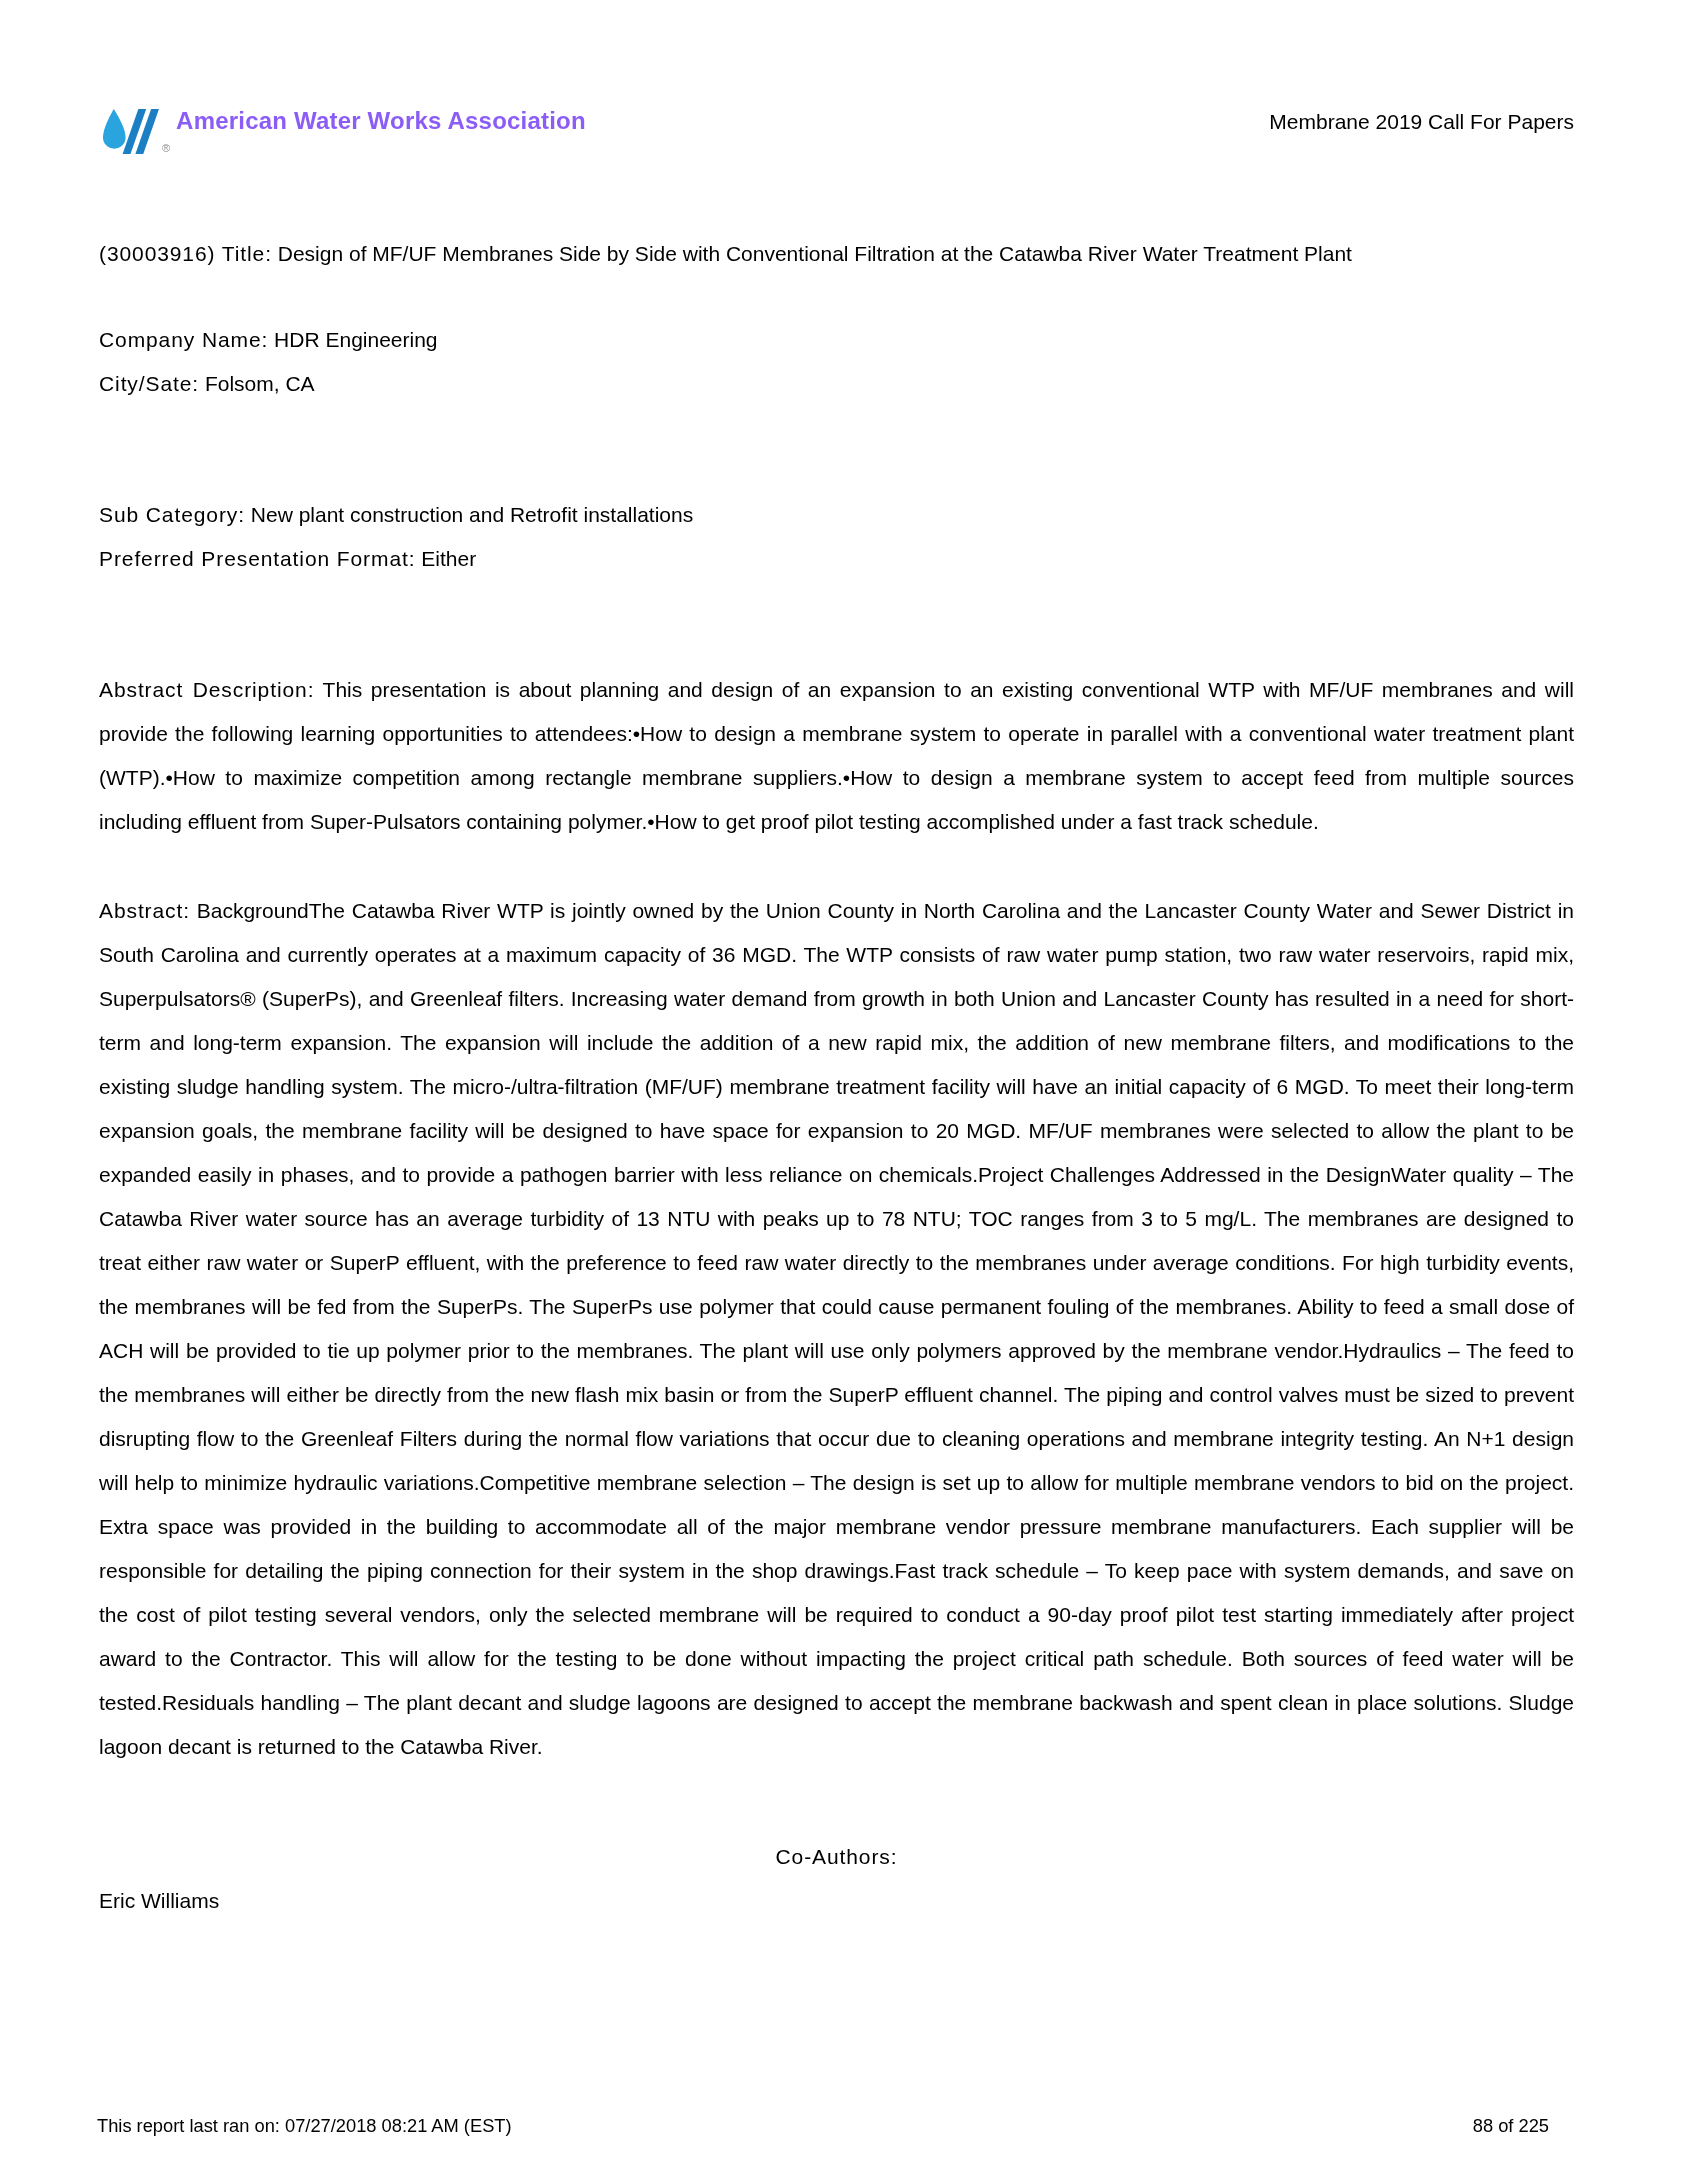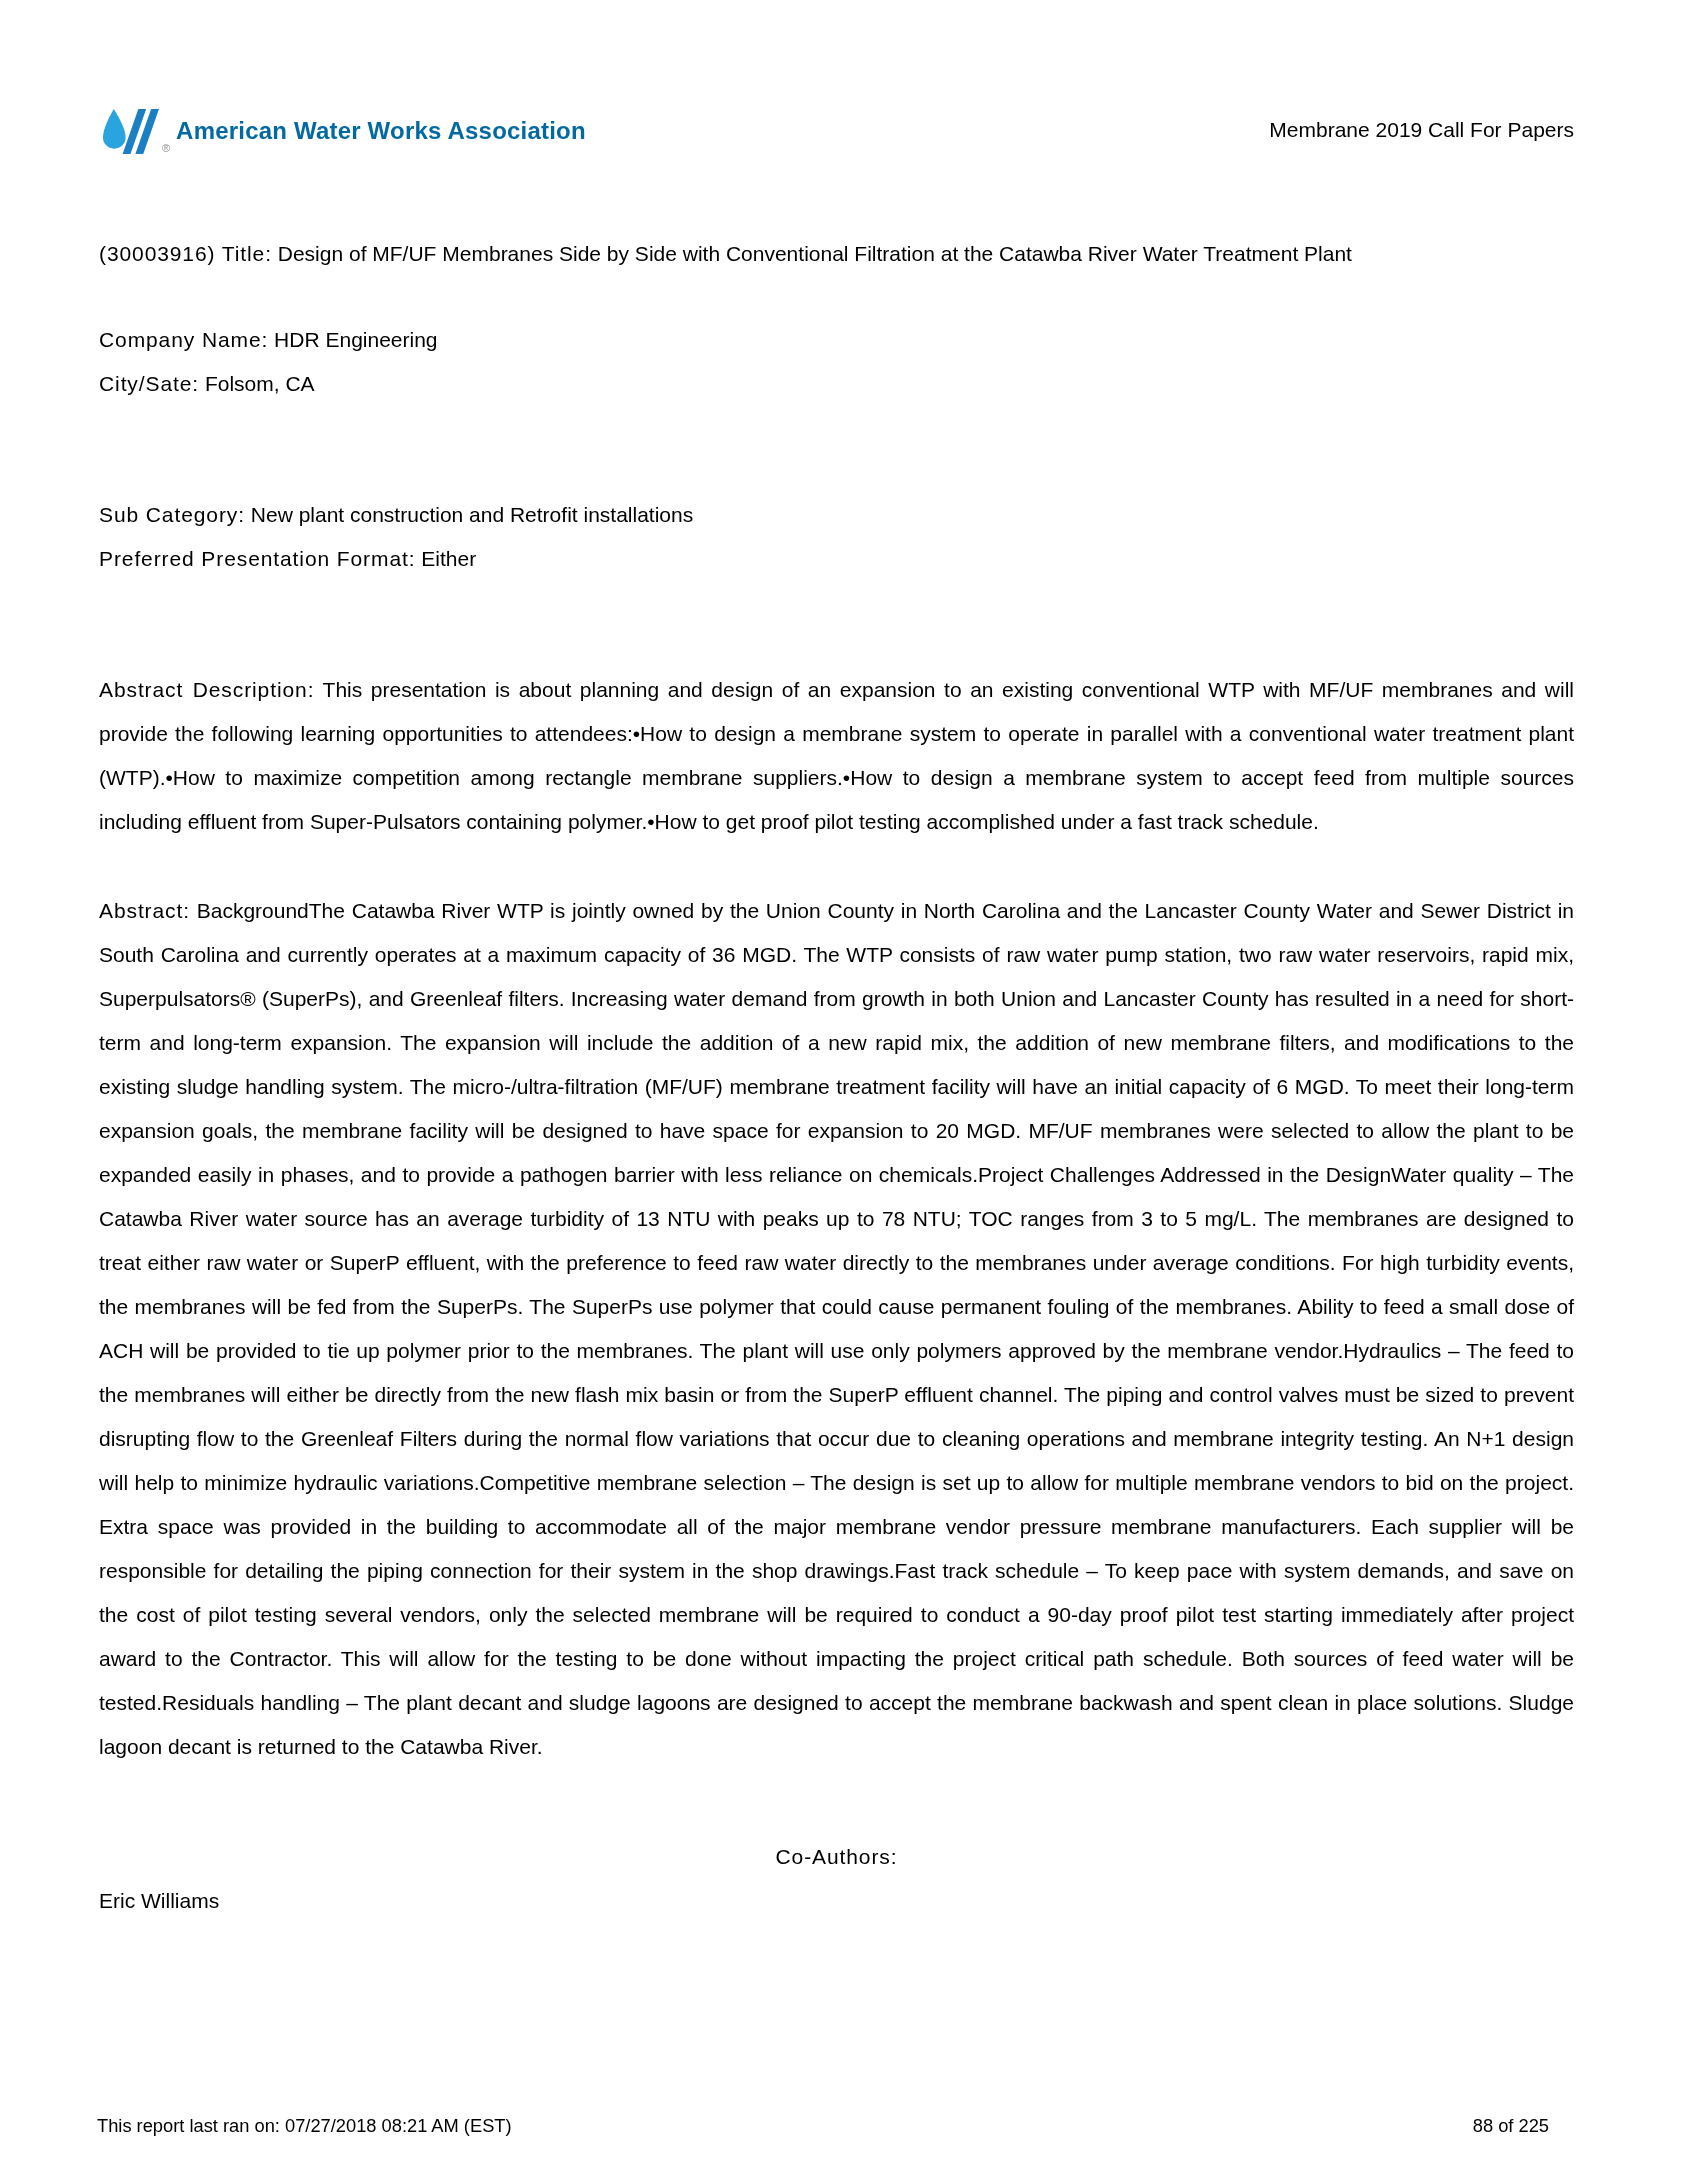--- a/index.html
+++ b/index.html
@@ -34,29 +34,29 @@
   .logo-mark { position: relative; width: 61px; height: 55px; }
   .logo-reg {
     font-size: 11px;
     color: #8a8b8e;
     align-self: flex-end;
     margin: 0 2px 4px -2px;
   }
   .logo-text {
     font-size: 24px;
     font-weight: bold;
-    color: #0369a1;
+    color: #8b5cf6;
     letter-spacing: 0.2px;
     line-height: 26px;
-    margin-bottom: 14px;
+    margin-bottom: 24px;
   }
   .report-title {
     font-size: 21px;
     line-height: 26px;
-    margin-top: 14px;
+    margin-top: 6px;
   }
 
   
   .line, .para {
     font-size: 21px;
     line-height: 44px;
   }
   .para {
     text-align: justify;
   }

